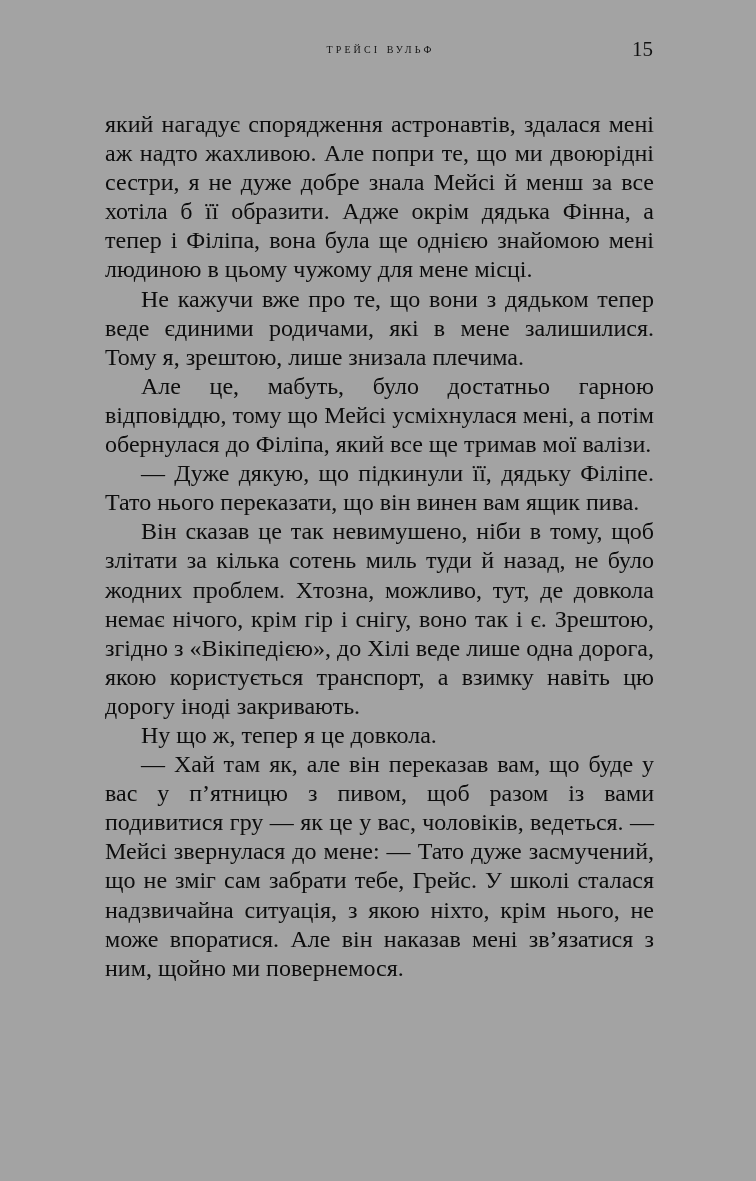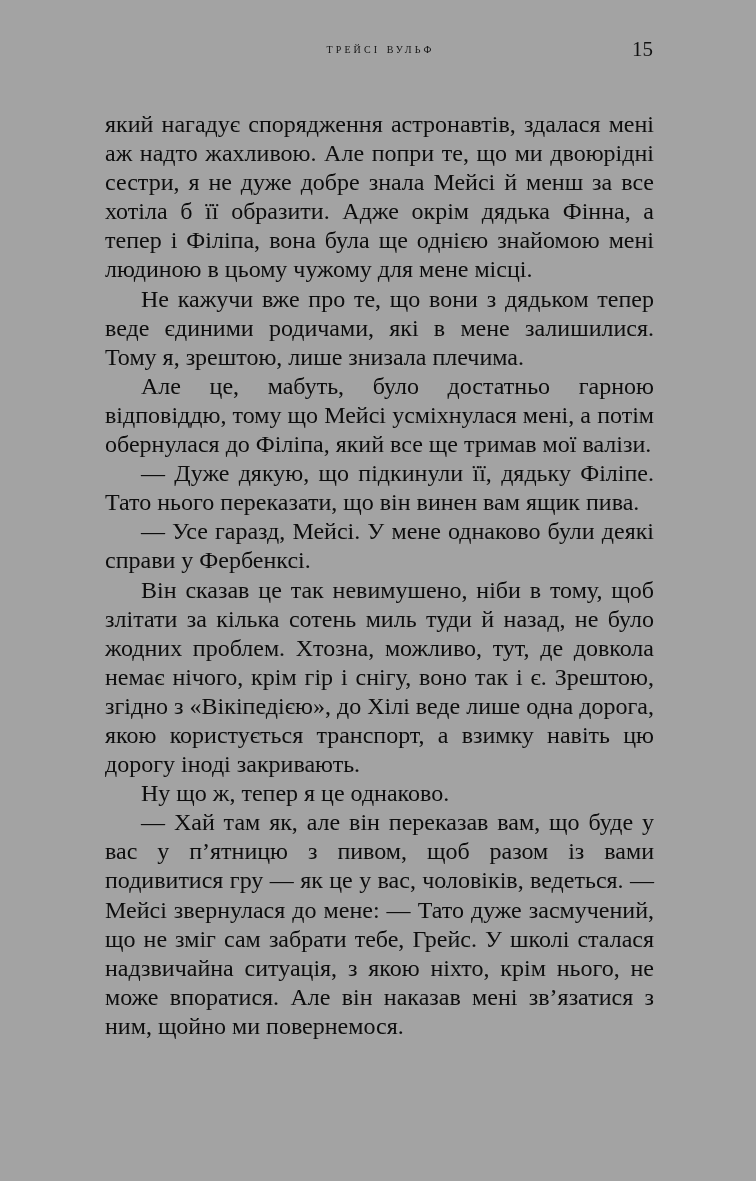--- a/index.html
+++ b/index.html
@@ -90,19 +90,18 @@
   <div class="running-head">
     <div class="running-head-title">Трейсі Вульф</div>
     <div class="running-head-folio">15</div>
   </div>
 
   <div class="textblock">
     <p class="para no-indent">який нагадує спорядження астронавтів, здалася мені аж надто жахливою. Але попри те, що ми двоюрідні сестри, я не дуже добре знала Мейсі й менш за все хотіла б її образити. Адже окрім дядька Фінна, а тепер і Філіпа, вона була ще однією знайомою мені людиною в цьому чужому для мене місці.</p>
     <p class="para">Не кажучи вже про те, що вони з дядьком тепер веде єдиними родичами, які в мене залишилися. Тому я, зрештою, лише знизала плечима.</p>
     <p class="para">Але це, мабуть, було достатньо гарною відповіддю, тому що Мейсі усміхнулася мені, а потім обернулася до Філіпа, який все ще тримав мої валізи.</p>
     <p class="para">— Дуже дякую, що підкинули її, дядьку Філіпе. Тато нього переказати, що він винен вам ящик пива.</p>
-    <p class="para">— Усе гаразд, Мейсі. У мене однаково були деякі справи у Фербенксі.</p>
     <p class="para">Він сказав це так невимушено, ніби в тому, щоб злітати за кілька сотень миль туди й назад, не було жодних проблем. Хтозна, можливо, тут, де довкола немає нічого, крім гір і снігу, воно так і є. Зрештою, згідно з «Вікіпедією», до Хілі веде лише одна дорога, якою користується транспорт, а взимку навіть цю дорогу іноді закривають.</p>
-    <p class="para">Ну що ж, тепер я це однаково.</p>
+    <p class="para">Ну що ж, тепер я це довкола.</p>
     <p class="para">— Хай там як, але він переказав вам, що буде у вас у п’ятницю з пивом, щоб разом із вами подивитися гру — як це у вас, чоловіків, ведеться. — Мейсі зверну­лася до мене: — Тато дуже засмучений, що не зміг сам забрати тебе, Грейс. У школі сталася надзвичайна ситуація, з якою ніхто, крім нього, не може впорати­ся. Але він наказав мені зв’язатися з ним, щойно ми повернемося.</p>
   </div>
 
 </div>
 
 </body></html>

